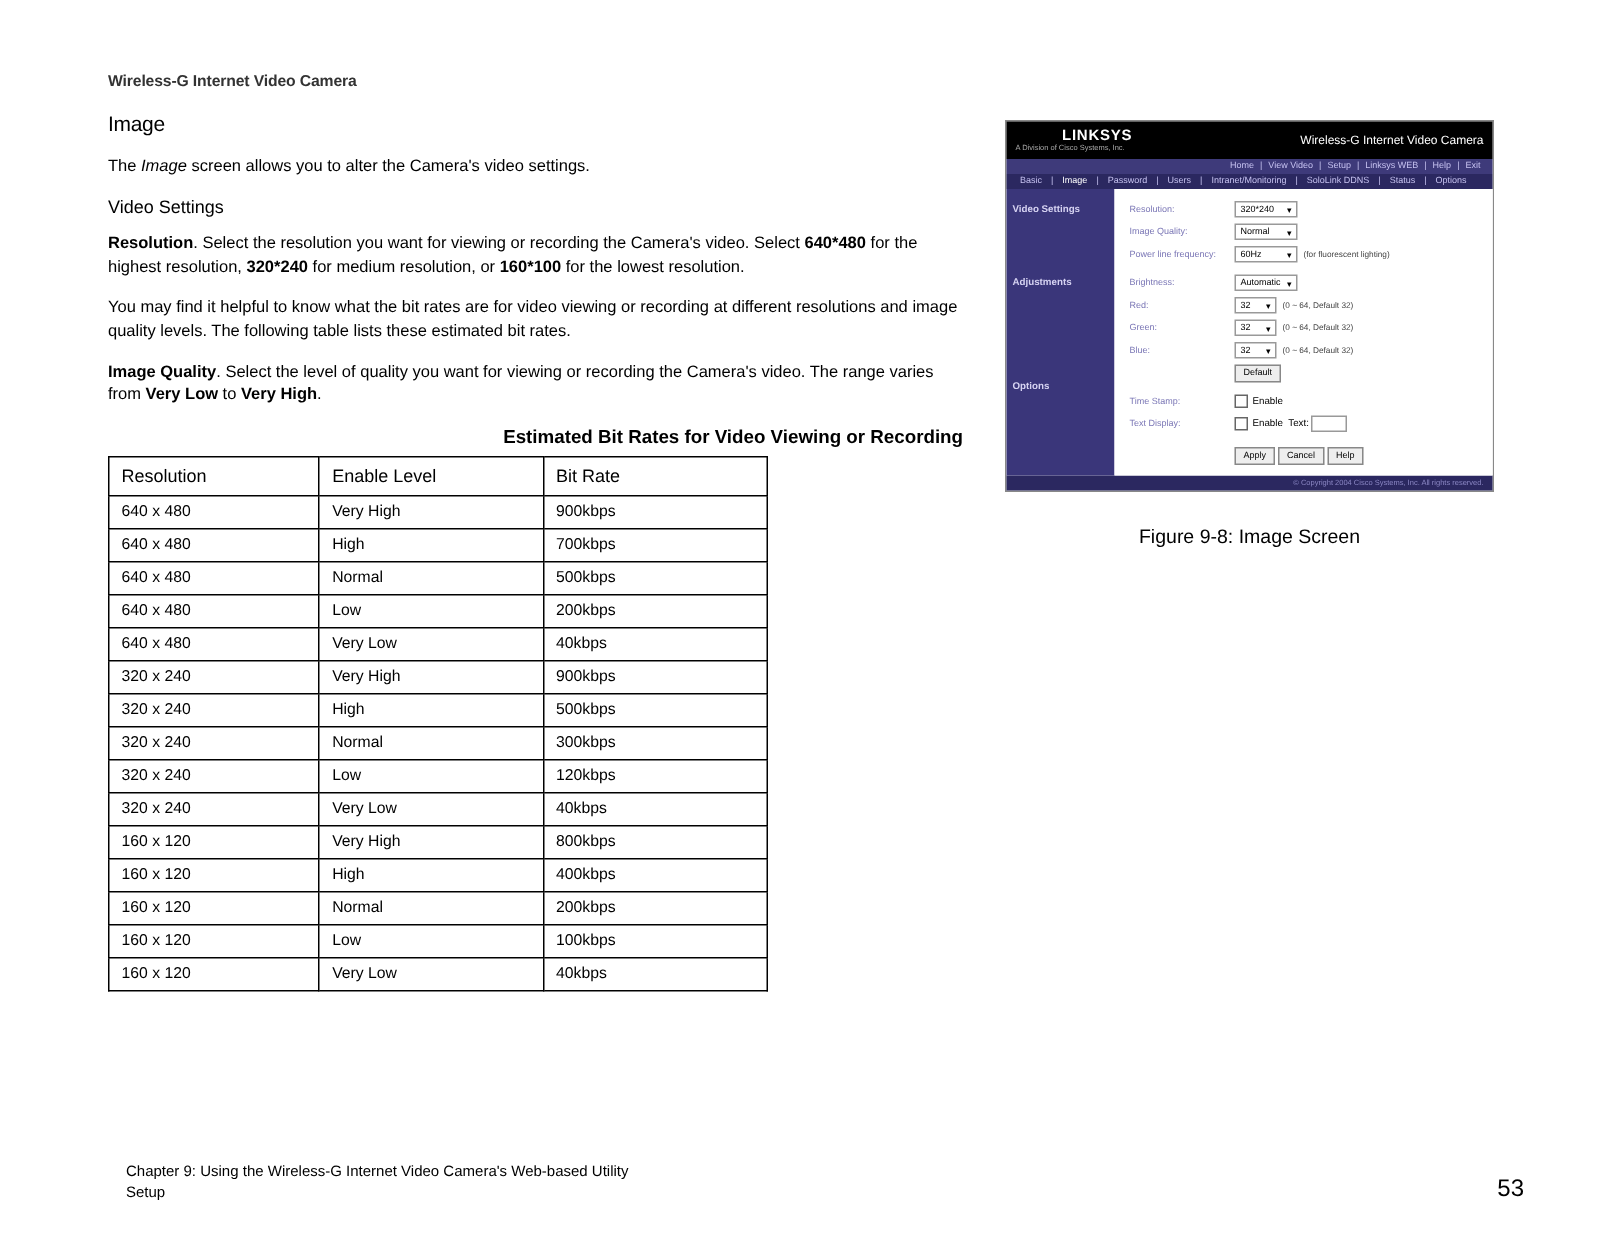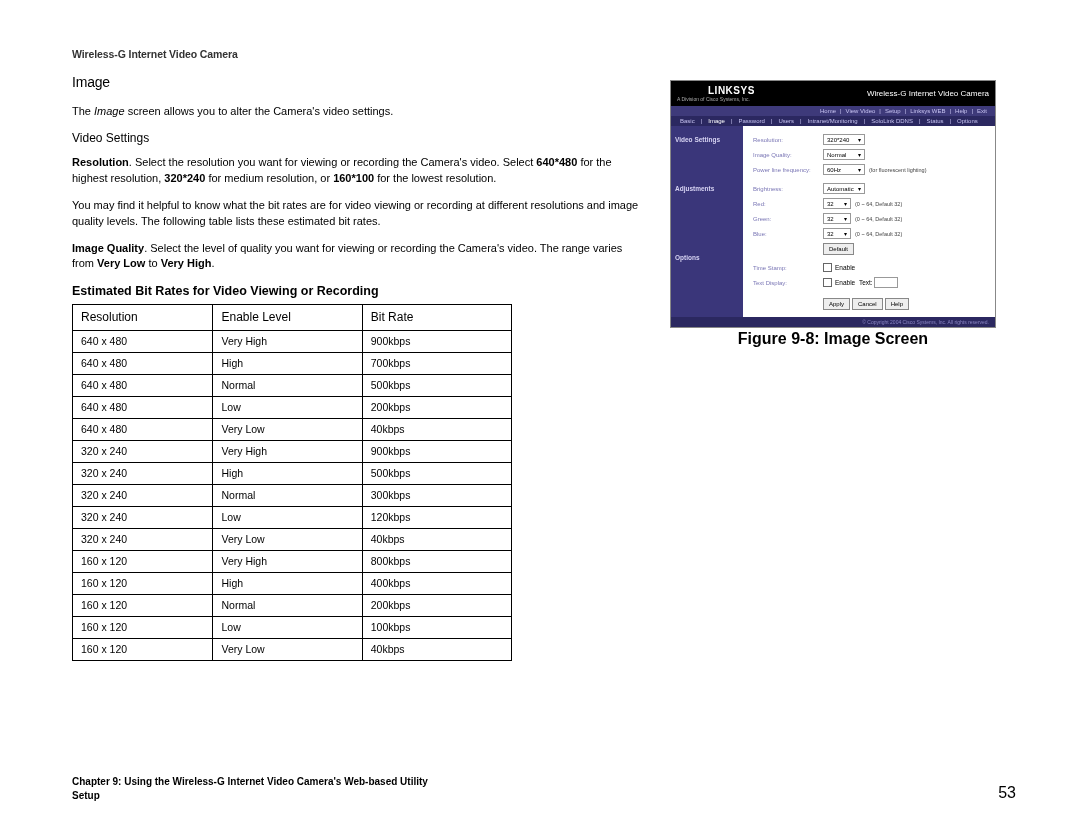--- a/index.html
+++ b/index.html
@@ -22,21 +22,21 @@
     letter-spacing: -0.1px;
   }
   .content-wrap { display: flex; gap: 28px; }
   .left-col { flex: 0 0 570px; }
   .right-col { flex: 0 0 320px; display:flex; flex-direction:column; align-items:center; padding-top: 6px; }
   h2.section { font-size: 14px; font-weight: normal; letter-spacing: -0.2px; margin-bottom: 14px; color:#000; }
   h3.sub { font-size: 12px; font-weight: normal; margin: 12px 0 10px 0; color:#000; }
   p.para { font-size: 11px; line-height: 1.4; margin-bottom: 12px; color:#000; }
   b { font-weight: bold; }
   em { font-style: italic; }
-  .table-title { font-size: 12.5px; font-weight: bold; text-align: left; margin: 12px 0 6px 0; }
+  .table-title { font-size: 12.5px; font-weight: bold; text-align: right; margin: 12px 0 6px 0; }
   table.bitrate { border-collapse: collapse; width: 440px; }
   table.bitrate th, table.bitrate td {
     border: 1px solid #000;
     padding: 3px 8px;
     text-align: left;
     font-size: 10.5px;
     height: 22px;
   }
   table.bitrate th { font-size: 12px; font-weight: normal; height: 26px; }
   table.bitrate th:nth-child(1), table.bitrate td:nth-child(1) { width: 32%; }
@@ -45,23 +45,23 @@
   .footer {
     position: absolute;
     bottom: 0;
     left: 0;
     right: 0;
     display: flex;
     justify-content: space-between;
     align-items: flex-end;
     font-size: 10px;
   }
-  .footer-left { font-weight: bold; line-height: 1.35; }
+  .footer-left { font-weight: normal; line-height: 1.35; margin-left: 12px; }
   .footer-right { font-size: 16px; }
-  .fig-caption { font-size: 16px; font-weight: bold; margin-top: 2px; }
+  .fig-caption { font-size: 13px; font-weight: normal; margin-top: 22px; }
 
   
   .ss { width: 326px; border:1px solid #888; font-size:7px; color:#fff; font-family: Verdana, Arial, sans-serif; }
   .ss-top { background:#000; display:flex; align-items:center; justify-content:space-between; padding:4px 6px; }
   .ss-brand { font-weight:bold; font-size:10px; letter-spacing:0.5px;padding-left:31px; }
   .ss-sub { font-size:5px; color:#aaa; }
   .ss-prod { font-size:8px; color:#fff; text-align:right; }
   .ss-nav1 { background:#3e3a7a; color:#c6c2f0; text-align:right; padding:2px 6px; font-size:6px; }
   .ss-nav1 span { margin: 0 2px; }
   .ss-nav2 { background:#2b2860; color:#c6c2f0; padding:2px 6px; font-size:6px; }

